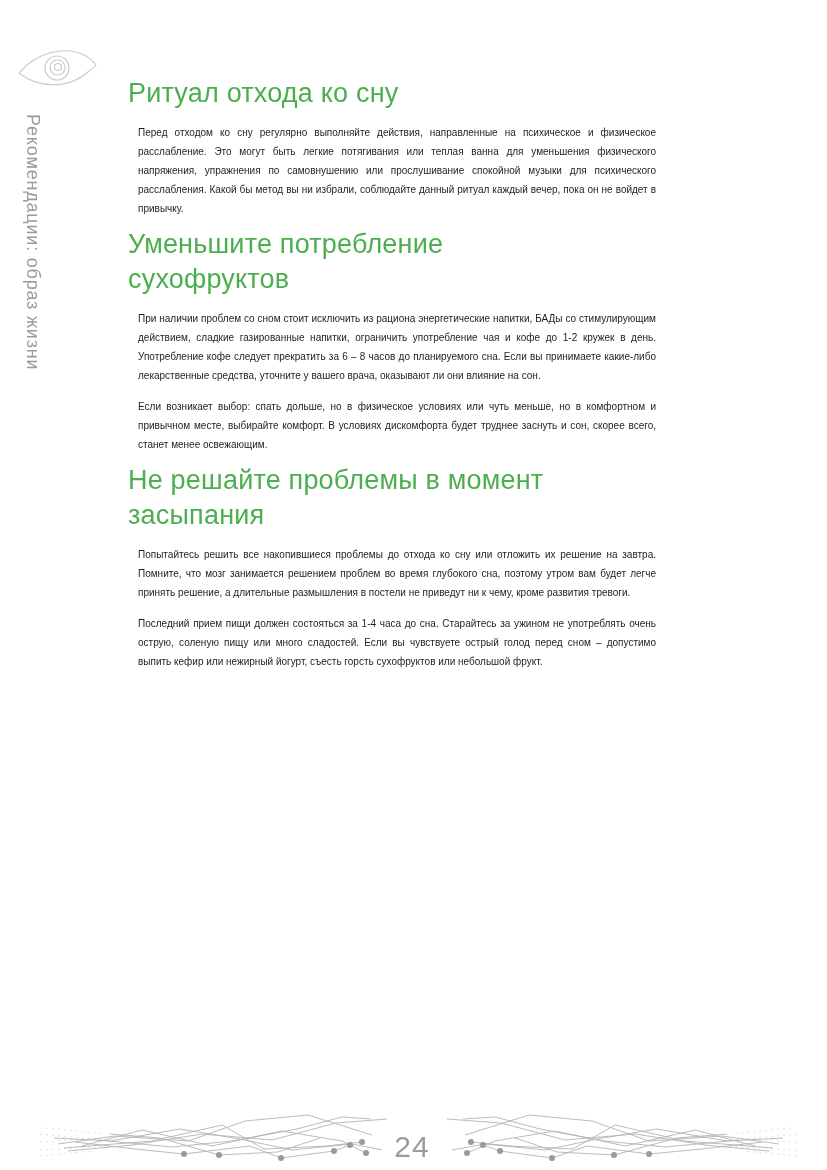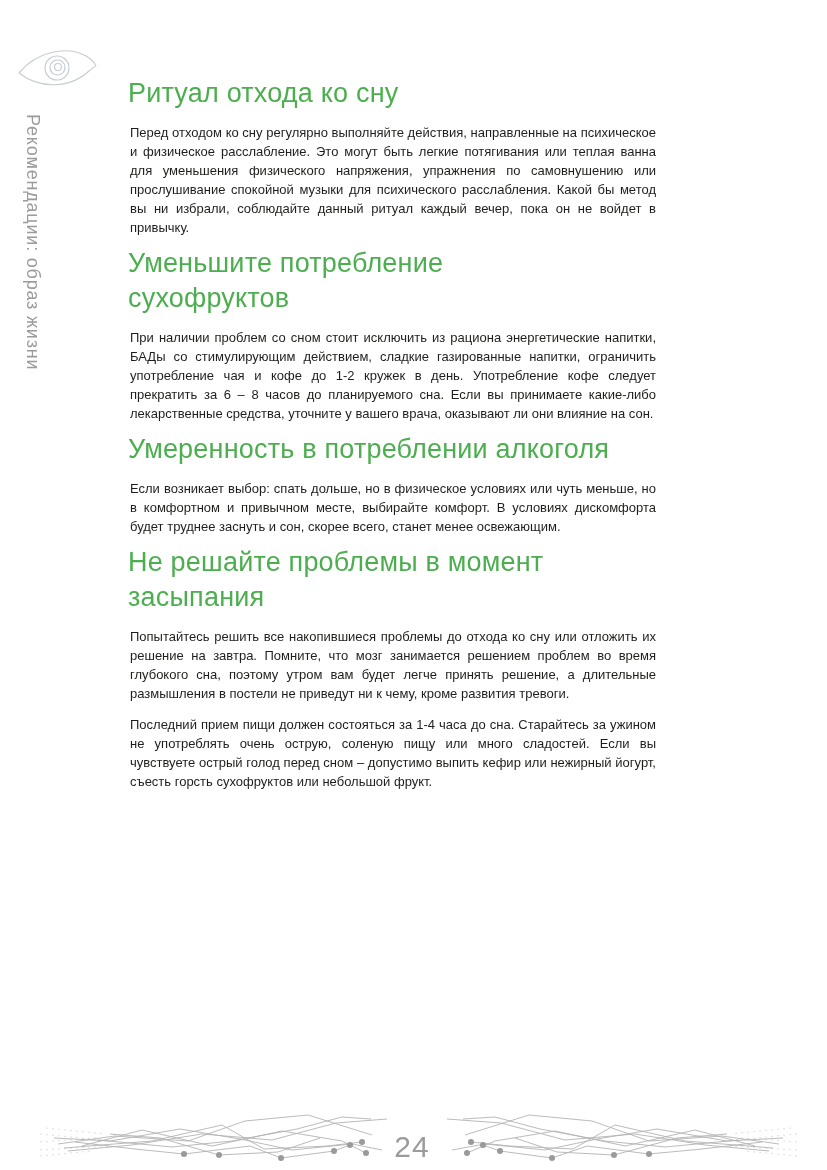--- a/index.html
+++ b/index.html
@@ -18,22 +18,22 @@
   }
   
   .main{position:absolute;left:128px;top:76px;width:528px;}
   .section{margin:0 0 9px 0;}
   .heading{
     margin:0;color:#4CAE4F;font-weight:normal;
     font-size:27px;line-height:35px;letter-spacing:0.2px;
     white-space:pre-line;
   }
   .body-text{
-    margin:12px 0 0 2px;color:#1e1e1c;
-    font-size:13px;line-height:19px;text-align:justify;
+    margin:12px 0 0 10px;color:#1e1e1c;
+    font-size:10px;line-height:19px;text-align:justify;
   }
   
   .footer{position:absolute;left:0;bottom:0;width:824px;height:76px;}
   .decor-left{position:absolute;left:40px;bottom:0;}
   .decor-right{position:absolute;left:437px;bottom:0;}
   .page-num{
     position:absolute;left:0;right:0;bottom:6px;text-align:center;
     color:#9b9b9b;font-size:30px;letter-spacing:1px;
   }
 </style>
@@ -53,21 +53,20 @@
   <section class="section">
     <h2 class="heading">Ритуал отхода ко сну</h2>
     <p class="body-text">Перед отходом ко сну регулярно выполняйте действия, направленные на психическое и физическое расслабление. Это могут быть легкие потягивания или теплая ванна для уменьшения физического напряжения, упражнения по самовнушению или прослушивание спокойной музыки для психического расслабления. Какой бы метод вы ни избрали, соблюдайте данный ритуал каждый вечер, пока он не войдет в привычку.</p>
   </section>
   <section class="section">
     <h2 class="heading">Уменьшите потребление
 сухофруктов</h2>
     <p class="body-text">При наличии проблем со сном стоит исключить из рациона энергетические напитки, БАДы со стимулирующим действием, сладкие газированные напитки, ограничить употребление чая и кофе до 1-2 кружек в день. Употребление кофе следует прекратить за 6 – 8 часов до планируемого сна. Если вы принимаете какие-либо лекарственные средства, уточните у вашего врача, оказывают ли они влияние на сон.</p>
   </section>
   <section class="section">
-    <h2 class="heading">Умеренность в потреблении алкоголя</h2>
   </section>
   <section class="section">
     <p class="body-text">Если возникает выбор: спать дольше, но в физическое условиях или чуть меньше, но в комфортном и привычном месте, выбирайте комфорт. В условиях дискомфорта будет труднее заснуть и сон, скорее всего, станет менее освежающим.</p>
   </section>
   <section class="section">
     <h2 class="heading">Не решайте проблемы в момент
 засыпания</h2>
     <p class="body-text">Попытайтесь решить все накопившиеся проблемы до отхода ко сну или отложить их решение на завтра. Помните, что мозг занимается решением проблем во время глубокого сна, поэтому утром вам будет легче принять решение, а длительные размышления в постели не приведут ни к чему, кроме развития тревоги.</p>
   </section>
   <section class="section">

